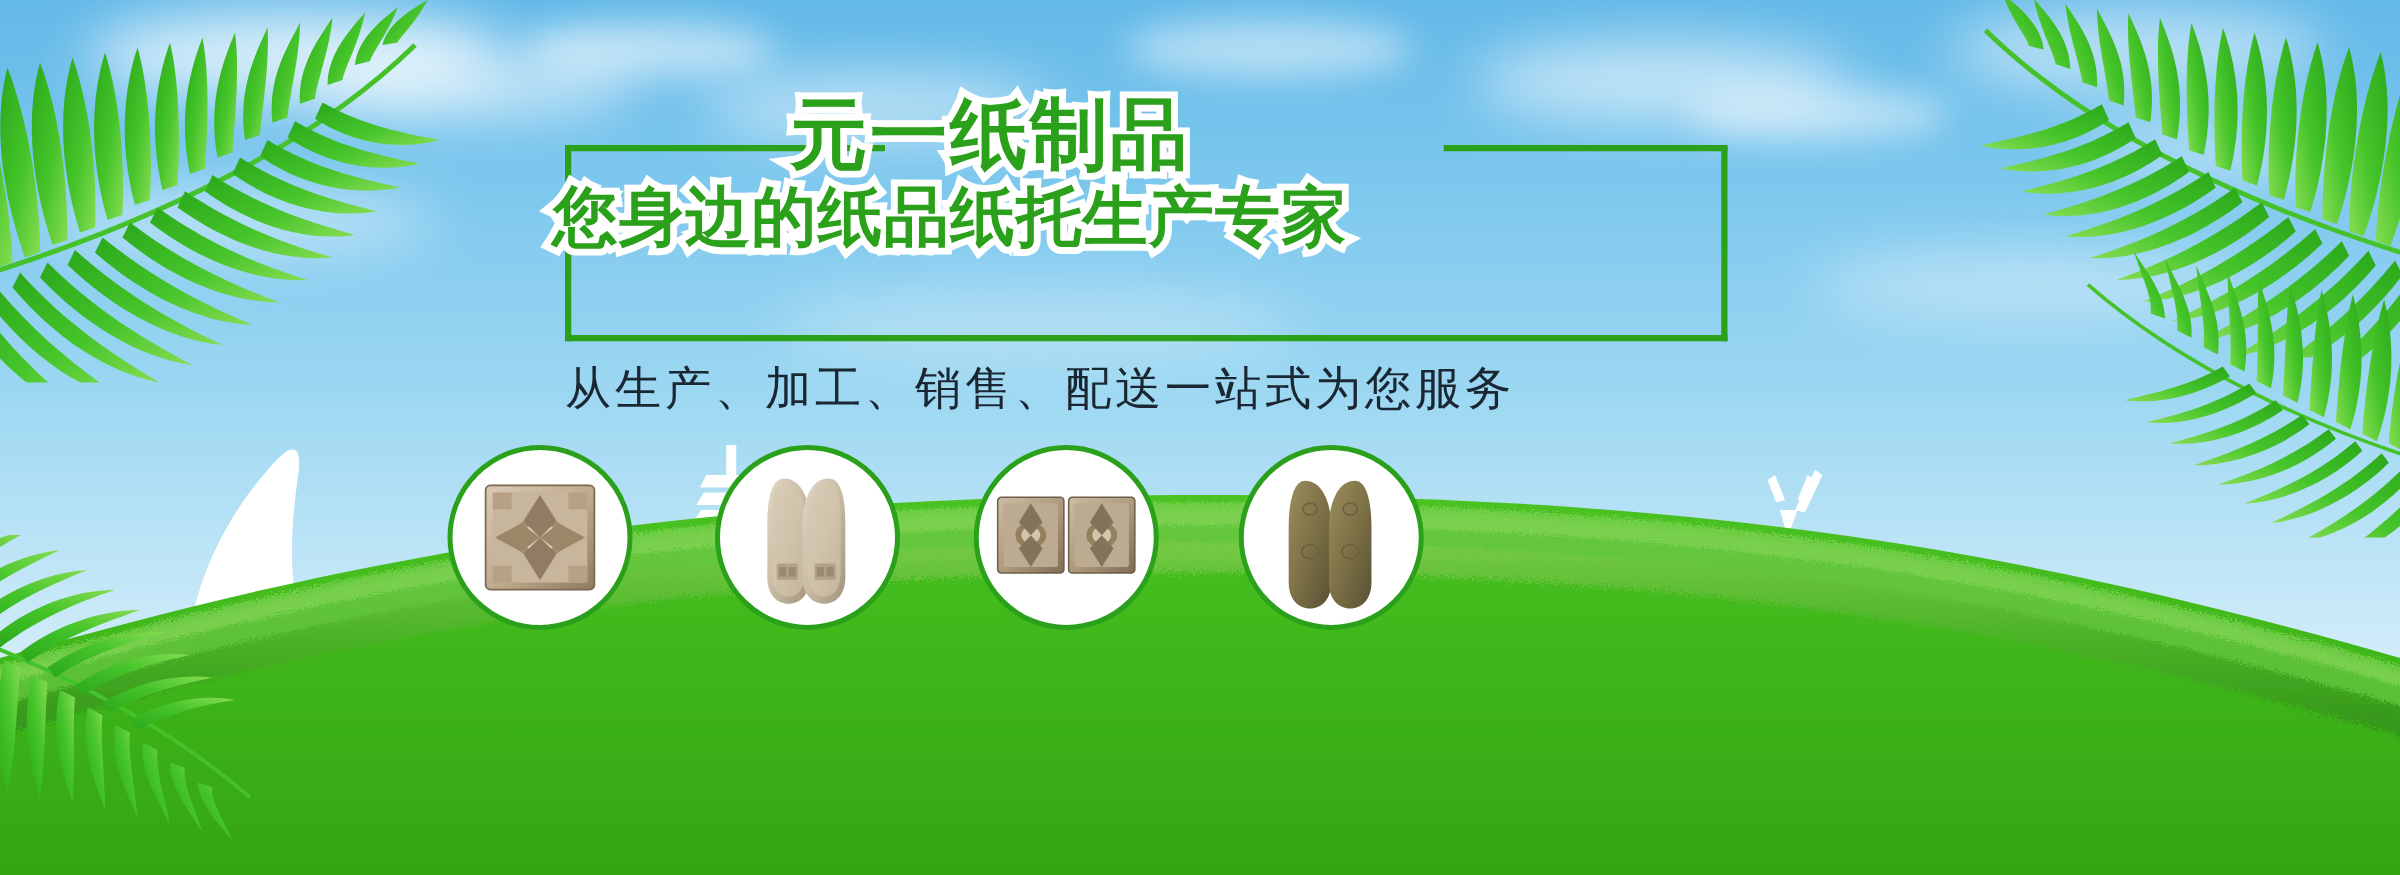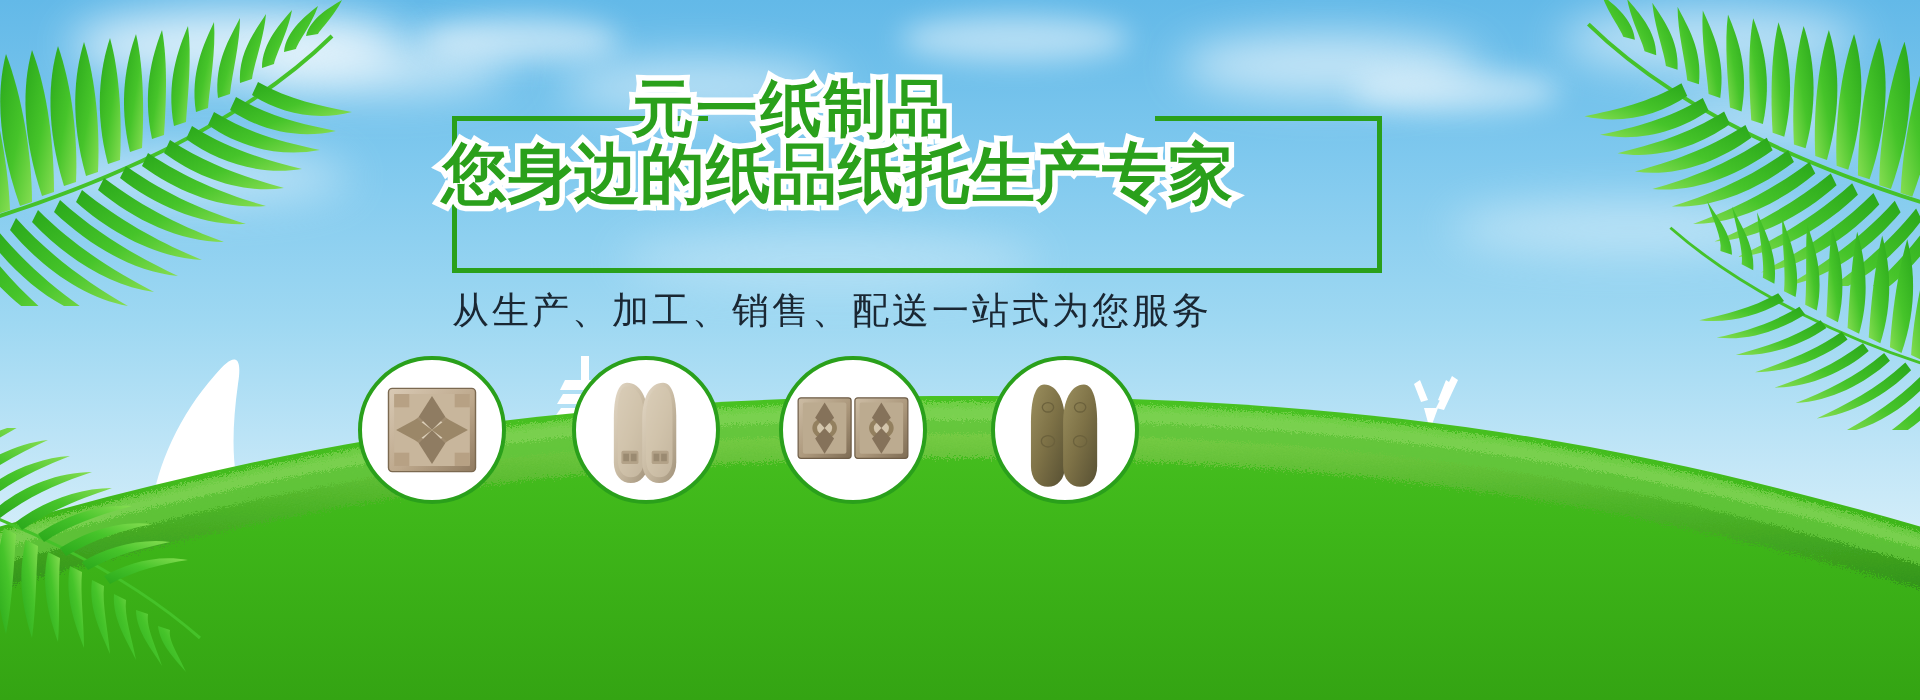--- a/index.html
+++ b/index.html
@@ -45,21 +45,21 @@
     letter-spacing:2px;
     white-space:nowrap;
     -webkit-text-stroke:11px #ffffff;
     paint-order:stroke fill;
     text-shadow:0 0 1px #fff;
   }
   #title-main{
     left:180px;top:-38px;font-size:62px;line-height:62px;
   }
   #title-sub{
-    left:-10px;top:22px;font-size:65px;line-height:72px;letter-spacing:1px;text-align:center;
+    left:-10px;top:22px;font-size:52px;line-height:72px;letter-spacing:1px;text-align:center;
   }
 
   #tagline{
     position:absolute;left:452px;top:286px;width:930px;
     color:#1a2733;
     font-size:37px;
     letter-spacing:3px;
     white-space:nowrap;
     font-family:"DejaVu Sans","Liberation Sans",sans-serif;
   }

